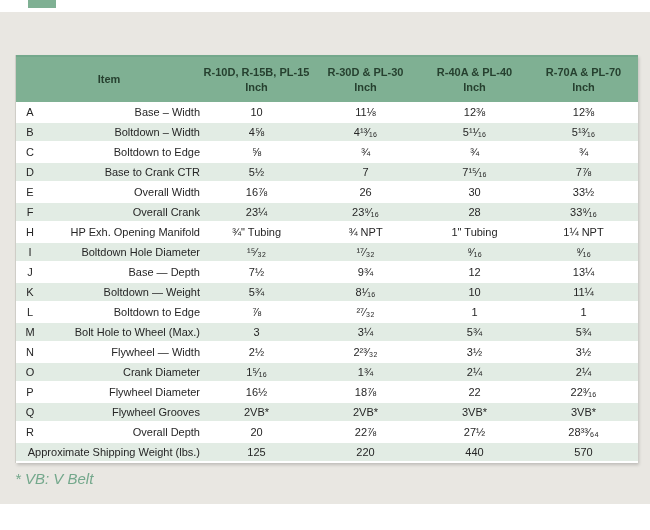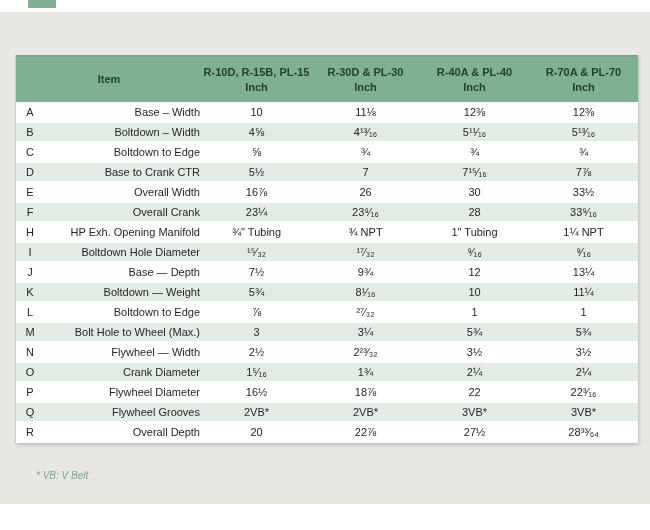--- a/index.html
+++ b/index.html
@@ -62,23 +62,23 @@
   }
   td.cell-letter { text-align: center; }
   td.cell-item   { text-align: right; padding-left: 4px; }
   td.cell-value  { text-align: center; }
   tr.weight-row { background: #e2ece4; height: 21px; }
   tr.weight-row td { font-weight: normal; }
   tr.weight-row td.cell-item { padding-left: 8px; }
   table.spec { border-bottom: 2px solid #7fb093; }
   .footnote {
     position: absolute;
-    left: 36px; top: 470px;
+    left: 15px; top: 470px;
     font-style: italic;
-    font-size: 10px;
+    font-size: 15px;
     color: #74a88c;
   }
 </style>
 </head>
 <body>
 
 <div class="canvas">
   <div class="beige-panel"></div>
   <div class="cropped-tab"></div>
 
@@ -245,18 +245,25 @@
             <td class="cell-value">3VB*</td>
           </tr>
           <tr class="plain">
             <td class="cell-letter">R</td>
             <td class="cell-item">Overall Depth</td>
             <td class="cell-value">20</td>
             <td class="cell-value">22⅞</td>
             <td class="cell-value">27½</td>
             <td class="cell-value">28³³⁄₆₄</td>
           </tr>
+          <tr class="weight-row">
+            <td colspan="2" class="cell-item">Approximate Shipping Weight (lbs.)</td>
+            <td class="cell-value">125</td>
+            <td class="cell-value">220</td>
+            <td class="cell-value">440</td>
+            <td class="cell-value">570</td>
+          </tr>
         </tbody>
     </table>
   </div>
 
   <div class="footnote">* VB: V Belt</div>
 </div>
 
 </body></html>

